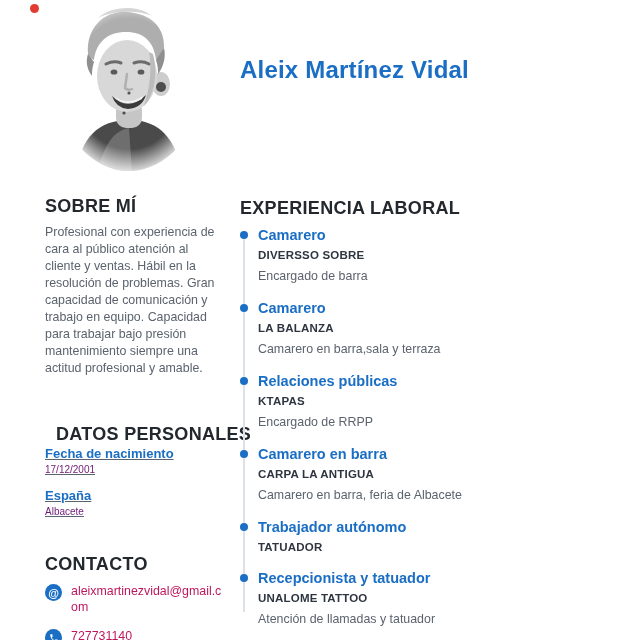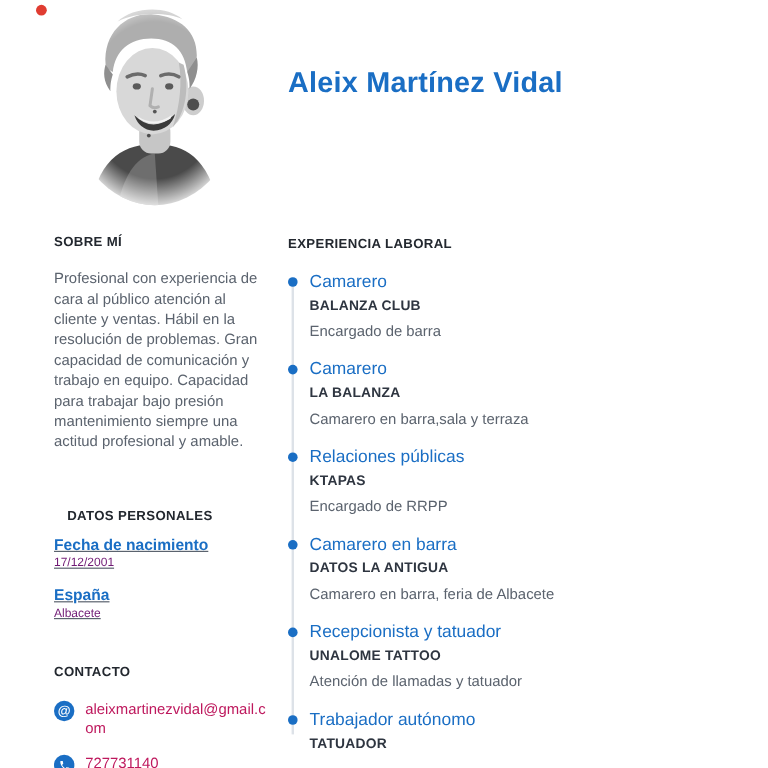--- a/index.html
+++ b/index.html
@@ -27,21 +27,21 @@
 
   
   .name {
     position: absolute; left: 240px; top: 56px;
     font-size: 24px; font-weight: bold; letter-spacing: .2px;
     color: #1a6ec4;
   }
 
   
   .sec-heading {
-    font-size: 11px; font-weight: bold; letter-spacing: .3px;
+    font-size: 18px; font-weight: bold; letter-spacing: .3px;
     color: #23282f;
   }
 
   
   .about-heading   { position: absolute; left: 45px; top: 196px; }
   .about-text {
     position: absolute; left: 45px; top: 224px; width: 170px;
     font-size: 12.4px; line-height: 17px; color: #5b636e;
   }
   .personal-heading { position: absolute; left: 45px; top: 424px; padding-left: 11px; }
@@ -80,21 +80,21 @@
     content: ""; position: absolute; left: 2.5px; top: 10px; bottom: 30px;
     width: 2px; background: #dde2e8;
   }
   .exp-item { position: relative; margin-bottom: 15px; }
   .exp-bullet {
     position: absolute; left: -18.5px; top: 5px;
     width: 8px; height: 8px; border-radius: 50%;
     background: #1a6ec4;
   }
   .exp-title {
-    font-size: 14.5px; font-weight: normal; color: #1a6ec4; line-height: 18px;
+    font-size: 14.5px; font-weight: bold; color: #1a6ec4; line-height: 18px;
   }
   .exp-company {
     margin-top: 4px;
     font-size: 11.5px; font-weight: bold; letter-spacing: .2px;
     color: #2e3540; line-height: 14px;
   }
   .exp-desc { margin-top: 6px; font-size: 12.4px; color: #5b636e; line-height: 16px; }
 </style>
 </head>
 <body>
@@ -178,46 +178,46 @@
     </span>
     <span class="contact-value">727731140</span>
   </div>
 </div>
 
 <div class="sec-heading exp-heading">EXPERIENCIA LABORAL</div>
 <ul class="exp-list">
   <li class="exp-item">
     <span class="exp-bullet"></span>
     <div class="exp-title">Camarero</div>
-    <div class="exp-company">BALANZA CLUB</div>
+    <div class="exp-company">DIVERSSO SOBRE</div>
     <div class="exp-desc">Encargado de barra</div>
   </li>
   <li class="exp-item">
     <span class="exp-bullet"></span>
     <div class="exp-title">Camarero</div>
     <div class="exp-company">LA BALANZA</div>
     <div class="exp-desc">Camarero en barra,sala y terraza</div>
   </li>
   <li class="exp-item">
     <span class="exp-bullet"></span>
     <div class="exp-title">Relaciones públicas</div>
     <div class="exp-company">KTAPAS</div>
     <div class="exp-desc">Encargado de RRPP</div>
   </li>
   <li class="exp-item">
     <span class="exp-bullet"></span>
     <div class="exp-title">Camarero en barra</div>
-    <div class="exp-company">DATOS LA ANTIGUA</div>
+    <div class="exp-company">CARPA LA ANTIGUA</div>
     <div class="exp-desc">Camarero en barra, feria de Albacete</div>
+  </li>
+  <li class="exp-item">
+    <span class="exp-bullet"></span>
+    <div class="exp-title">Trabajador autónomo</div>
+    <div class="exp-company">TATUADOR</div>
+    <div class="exp-desc"></div>
   </li>
   <li class="exp-item">
     <span class="exp-bullet"></span>
     <div class="exp-title">Recepcionista y tatuador</div>
     <div class="exp-company">UNALOME TATTOO</div>
     <div class="exp-desc">Atención de llamadas y tatuador</div>
   </li>
-  <li class="exp-item">
-    <span class="exp-bullet"></span>
-    <div class="exp-title">Trabajador autónomo</div>
-    <div class="exp-company">TATUADOR</div>
-    <div class="exp-desc"></div>
-  </li>
 </ul>
 
 </body></html>

